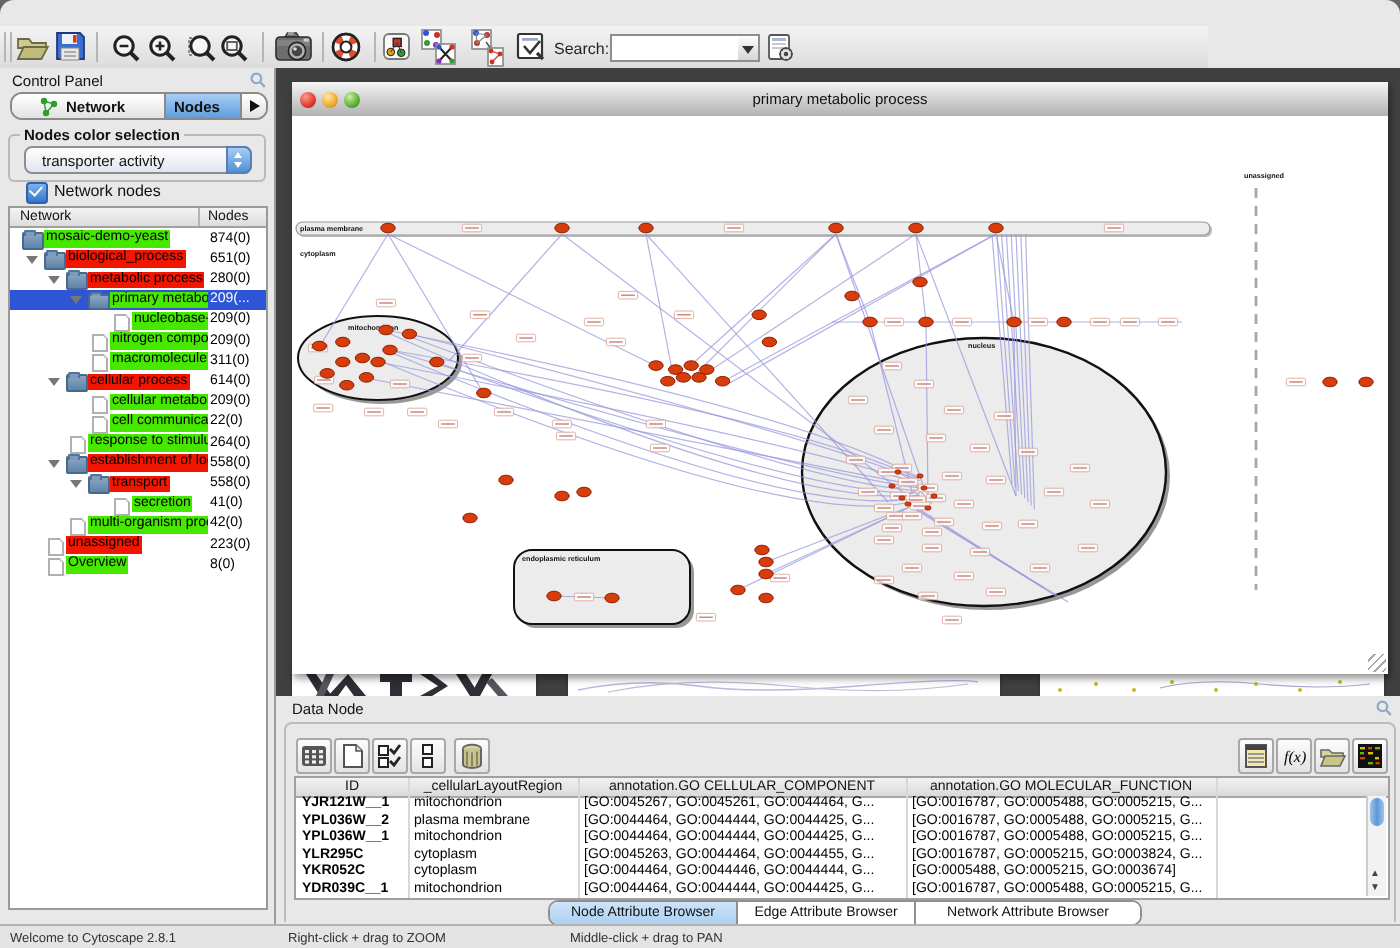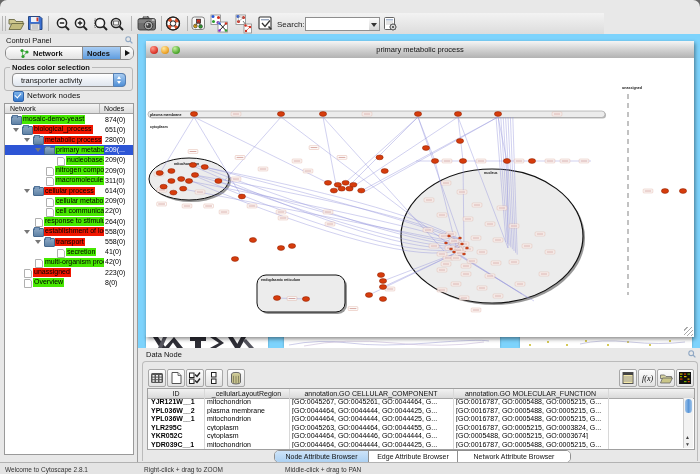--- a/index.html
+++ b/index.html
@@ -43,21 +43,21 @@
 .trow .cnt{position:absolute;left:100px;top:1.2px;color:#000;}
 .trow .lbl{position:absolute;top:0.8px;padding:0 1px;color:#000;line-height:8.6px;height:8.6px;}
 .grn{background:#46e800;}
 .red{background:#f21600;}
 .tri{position:absolute;top:3px;width:0;height:0;border-left:3.2px solid transparent;border-right:3.2px solid transparent;border-top:4.5px solid #777;}
 .fold{position:absolute;top:1.5px;width:9px;height:6.5px;background:linear-gradient(#8aa6c2,#5f82a6);border:1px solid #47698e;border-radius:1px;}
 .fold:before{content:"";position:absolute;left:0;top:-2px;width:4px;height:1.5px;background:#7e9cbd;border:1px solid #51749a;border-bottom:none;border-radius:1px 1px 0 0;}
 .file{position:absolute;top:1.5px;width:5.5px;height:7px;background:#fff;border:1px solid #b0b0b0;border-radius:0 1.5px 0 0;}
 .file:after{content:"";position:absolute;right:-1px;top:-1px;border-top:2.5px solid #fff;border-left:2.5px solid #ccc;}
 
-#desk{left:138px;top:34px;width:562px;height:314px;background:#7dd3fc;}
+#desk{left:138px;top:34px;width:562px;height:314px;background:#404040;}
 #iwin{position:absolute;left:8px;top:7px;width:548px;height:296px;background:#fff;box-shadow:1px 2px 4px rgba(0,0,0,.45);}
 #iwintitle{position:absolute;left:0;top:0;width:548px;height:17px;background:linear-gradient(#f5f5f5,#cfcfcf 55%,#b2b2b2);border-bottom:1px solid #7a7a7a;}
 #iwintitle .t{position:absolute;left:0;right:0;top:4px;text-align:center;font-size:7.5px;color:#111;}
 .tl2{position:absolute;top:4.5px;width:8px;height:8px;border-radius:50%;}
 #canvas{position:absolute;left:0;top:17px;width:548px;height:279px;background:#fff;overflow:hidden;}
 #grip{position:absolute;right:1px;bottom:1px;width:9px;height:9px;
  background:repeating-linear-gradient(135deg,transparent 0 2px,#aaa 2px 3px);}
 
 .pw{position:absolute;top:303px;height:11px;background:#fff;box-shadow:0 -1px 2px rgba(0,0,0,.3);overflow:hidden;}
 

